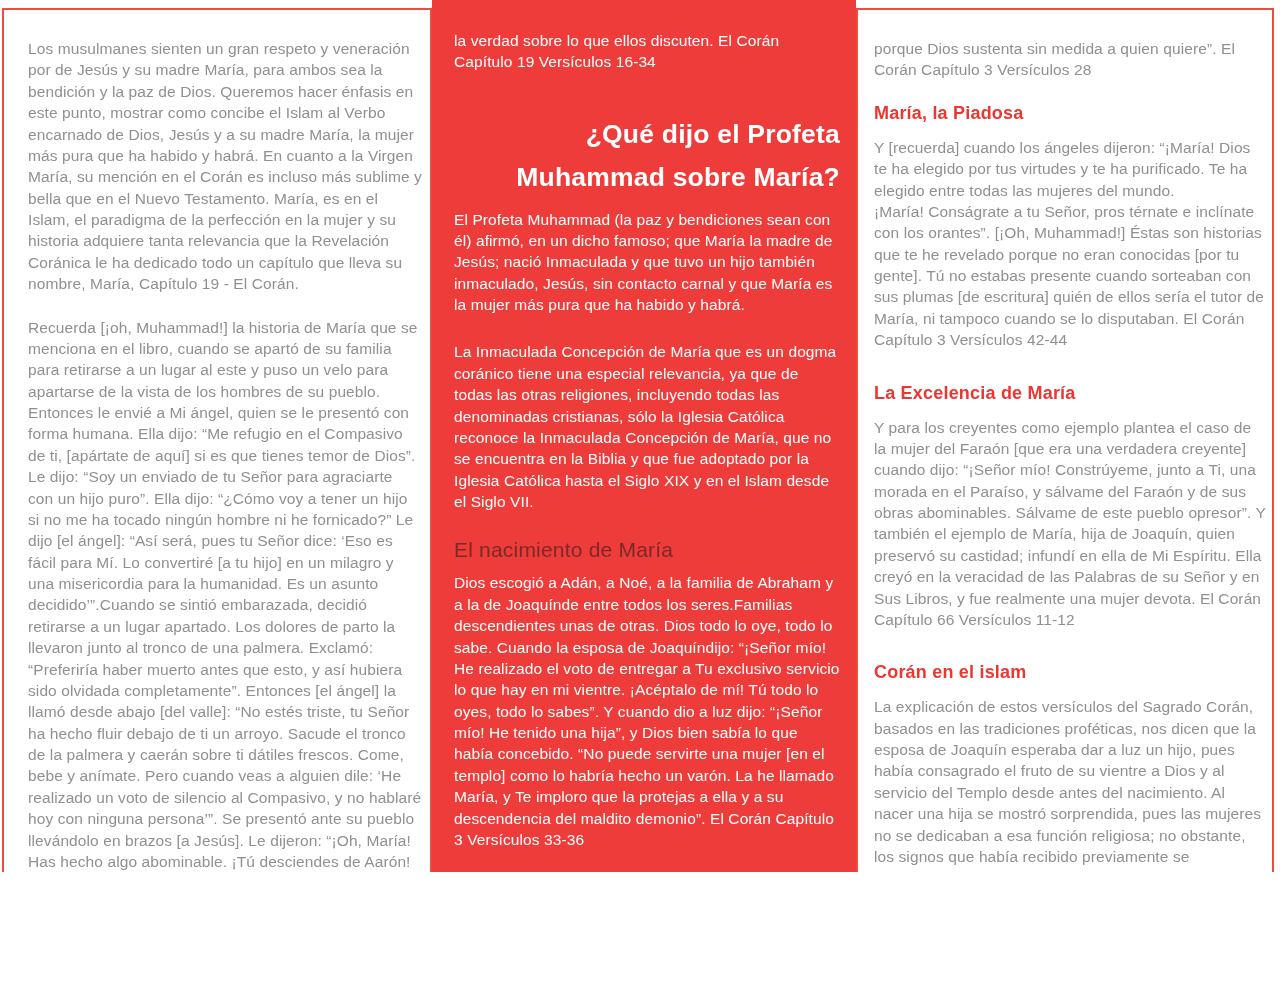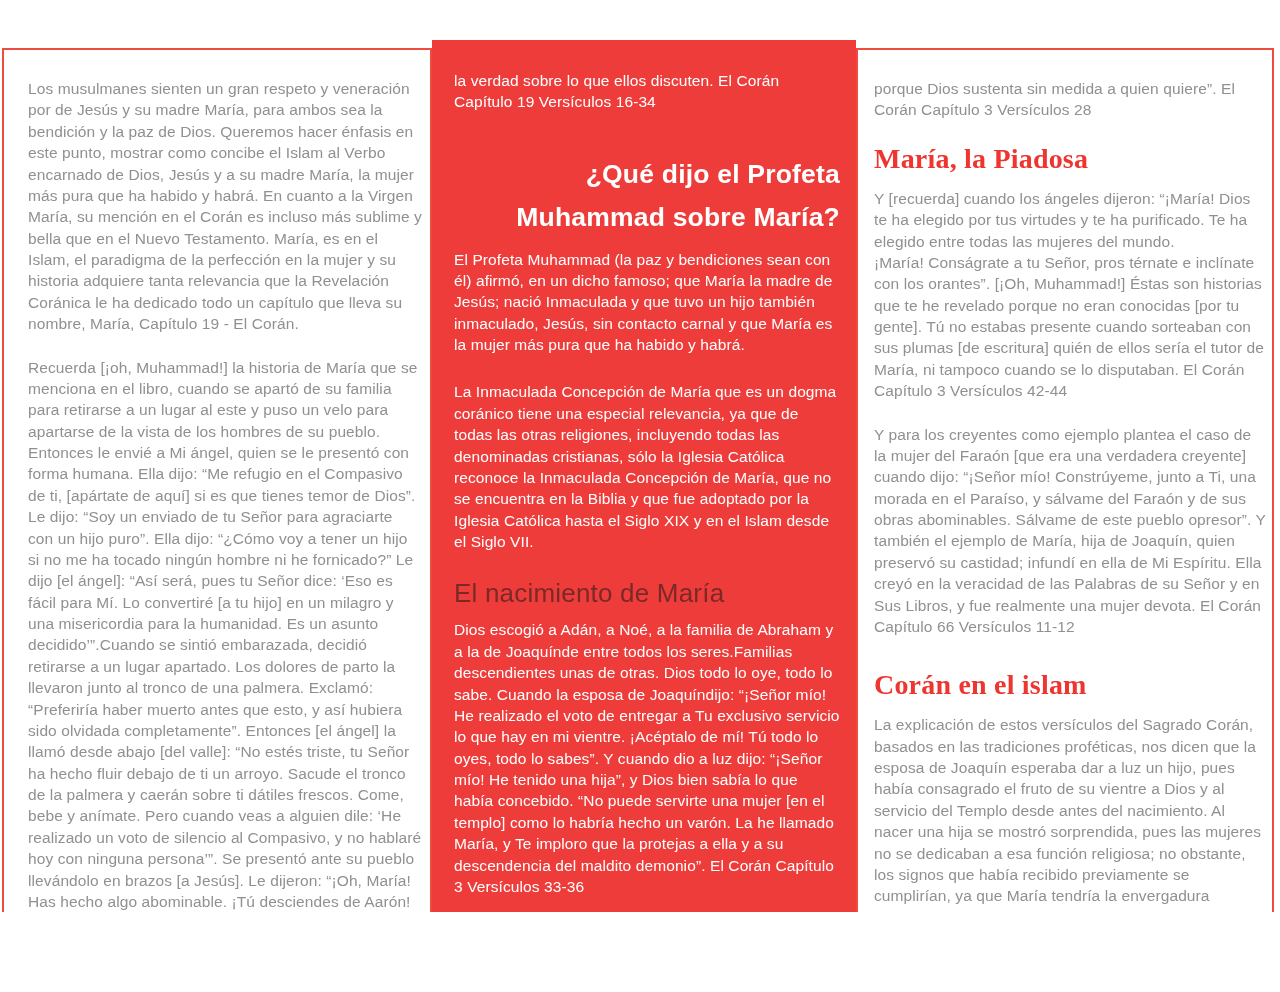--- a/index.html
+++ b/index.html
@@ -7,21 +7,20 @@
     padding: 0;
     background: #ffffff;
     font-family: "Liberation Sans", sans-serif;
   }
   .page {
     position: relative;
     width: 1280px;
     height: 872px;
     background: #ffffff;
     overflow: hidden;
-    margin-top: 40px;
   }
   .panel-outline {
     position: absolute;
     box-sizing: border-box;
     top: 8px;
     height: 973px;
     background: #ffffff;
     border: 2px solid #f04b41;
   }
   .panel-left  { left: 2px;   width: 430px; }
@@ -49,39 +48,38 @@
     letter-spacing: 0.1px;
     color: #909090;
     white-space: pre-line;
   }
   .col-mid p.body {
     color: #ffffff;
     margin-bottom: 26px;
   }
   h2.side-heading {
     margin: 34px 0 13px 0;
-    font-size: 28px;
+    font-size: 18px;
     font-weight: 700;
     color: #ee352f;
     letter-spacing: 0.2px;
-    font-family: Liberation Serif, serif;
   }
   .col-right h2.side-heading { margin-top: 32px; }
   h2.mid-heading {
     margin: 40px 0 10px 0;
     font-size: 26.5px;
     font-weight: 700;
     line-height: 1.62;
     color: #ffffff;
     letter-spacing: 0.2px;
     text-align: right;
   }
   h3.mid-subheading {
     margin: 2px 0 10px 0;
-    font-size: 26px;
+    font-size: 21px;
     font-weight: 400;
     color: rgba(25, 25, 25, 0.55);
     letter-spacing: 0.2px;
   }
   .first { margin-top: 0 !important; }
 </style>
 </head>
 <body>
 
 <div class="page">
@@ -109,20 +107,21 @@
 
   </div>
 
   <div class="col col-right">
     <p class="body first">porque Dios sustenta sin medida a quien quiere”. El Corán Capítulo 3 Versículos 28</p>
 
     <h2 class="side-heading first">María, la Piadosa</h2>
     <p class="body">Y [recuerda] cuando los ángeles dijeron: “¡María! Dios te ha elegido por tus virtudes y te ha purificado. Te ha elegido entre todas las mujeres del mundo.
 ¡María! Conságrate a tu Señor, pros térnate e inclínate con los orantes”. [¡Oh, Muhammad!] Éstas son historias que te he revelado porque no eran conocidas [por tu gente]. Tú no estabas presente cuando sorteaban con sus plumas [de escritura] quién de ellos sería el tutor de María, ni tampoco cuando se lo disputaban. El Corán Capítulo 3 Versículos 42-44</p>
 
+    <h2 class="side-heading">La Excelencia de María</h2>
     <p class="body">Y para los creyentes como ejemplo plantea el caso de la mujer del Faraón [que era una verdadera creyente] cuando dijo: “¡Señor mío! Constrúyeme, junto a Ti, una morada en el Paraíso, y sálvame del Faraón y de sus obras abominables. Sálvame de este pueblo opresor”. Y también el ejemplo de María, hija de Joaquín, quien preservó su castidad; infundí en ella de Mi Espíritu. Ella creyó en la veracidad de las Palabras de su Señor y en Sus Libros, y fue realmente una mujer devota. El Corán Capítulo 66 Versículos 11-12</p>
 
     <h2 class="side-heading">Corán en el islam</h2>
     <p class="body">La explicación de estos versículos del Sagrado Corán, basados en las tradiciones proféticas, nos dicen que la esposa de Joaquín esperaba dar a luz un hijo, pues había consagrado el fruto de su vientre a Dios y al servicio del Templo desde antes del nacimiento. Al nacer una hija se mostró sorprendida, pues las mujeres no se dedicaban a esa función religiosa; no obstante, los signos que había recibido previamente se cumplirían, ya que María tendría la envergadura espiritual de un profeta, sin serlo.
 
 A pesar de ser mujer, María fue asignada al Templo y quedó bajo la protección de Zacarías, a quien se eligió entre varios de la familia, mediante un procedimiento descrito en el versículo 44 del tercer capítulo. María era asistida por los Ángeles en el Templo y aparecerían ante ella frutos y comida que no correspondían incluso a la estación.</p>
   </div>
 
 </div>
 

